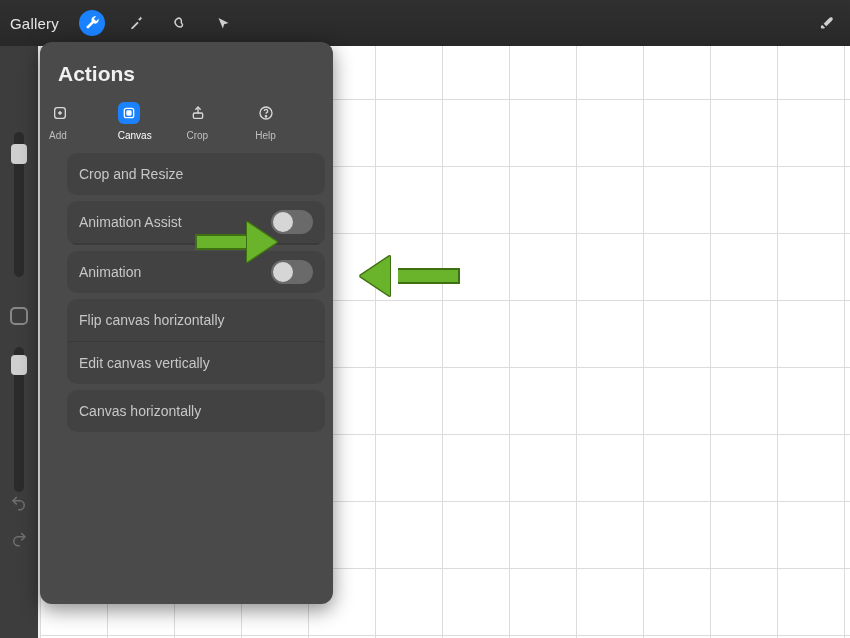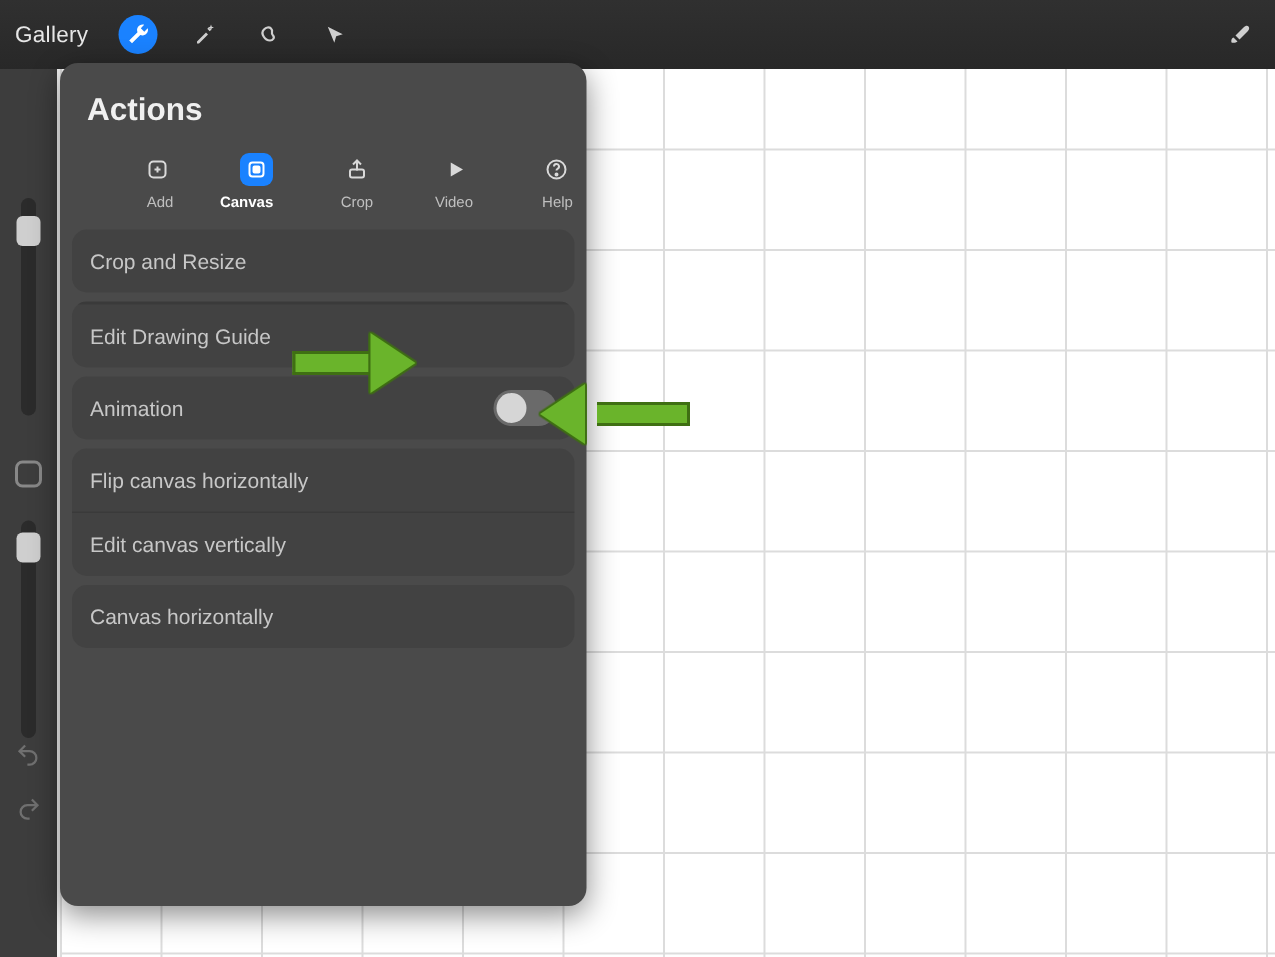--- a/index.html
+++ b/index.html
@@ -45,44 +45,44 @@
     position:absolute; left:-3px; width:16px; height:20px; background:#cfcfcf; border-radius:4px;
   }
   .side-square {
     margin-top:30px;
     width:18px; height:18px; border:2px solid #888; border-radius:5px;
   }
   .side-bottom-icons { margin-top:auto; margin-bottom:90px; display:flex; flex-direction:column; gap:18px; color:#707070; }
 
   
   .panel {
-    position:absolute; left:40px; top:42px; width:351px; height:562px;
+    position:absolute; left:40px; top:42px; width:293px; height:562px;
     background:#4a4a4a; border-radius:12px; box-shadow:0 6px 20px rgba(0,0,0,.45);
     z-index:10; color:#e3e3e3;
     display:flex; flex-direction:column; overflow:hidden;
   }
   .panel::before{
     content:""; position:absolute; top:-9px; left:45px;
     border-left:10px solid transparent; border-right:10px solid transparent; border-bottom:10px solid #4a4a4a;
   }
   .panel-title {
     padding:20px 18px 14px; font-size:21px; font-weight:600; color:#f0f0f0;
   }
   .panel-tabs {
     display:flex; justify-content:flex-start; gap:0; padding:0 9px 8px;
   }
   .ptab {
-    flex:1 1 0; display:flex; flex-direction:column; align-items:flex-end; gap:6px;
+    flex:1 1 0; display:flex; flex-direction:column; align-items:flex-start; gap:6px;
     font-size:10px; color:#bfbfbf; padding:2px 0 4px; border-radius:8px;
   }
   .ptab .ico { width:22px; height:22px; display:flex; align-items:center; justify-content:center; color:#d9d9d9; border-radius:6px; }
   .ptab.active .ico { background:#1a82ff; color:#fff; }
-  .ptab.active { color:#ffffff; font-weight:700; }
-
-  .panel-body { padding: 0 8px; display:flex; flex-direction:column; gap:6px; }
+  .ptab.active { color:#ffffff; font-weight:400; }
+
+  .panel-body { padding: 0 8px; display:flex; flex-direction:column; gap:6px;margin-left:19px; }
   .group { background:#424242; border-radius:10px; overflow:hidden; }
   .row {
     display:flex; align-items:center; justify-content:space-between;
     padding:0 12px; height:42px; font-size:14px; color:#c7c7c7;
   }
   .sep { height:1px; background:#3a3a3a; margin:0; }
   .toggle {
     width:42px; height:24px; border-radius:12px; background:#6a6a6a; position:relative; flex:0 0 auto;
   }
   .toggle .knob {
@@ -205,51 +205,46 @@
         <svg width="16" height="16" viewBox="0 0 24 24" fill="none" stroke="currentColor" stroke-width="2">
             <path d="M12 3v10"></path>
             <path d="M8 7l4-4 4 4"></path>
             <rect x="5" y="12" width="14" height="8" rx="2"></rect>
           </svg>
       </span>
       <span>Crop</span>
     </div>
     <div class="ptab">
       <span class="ico">
-        <svg width="14" height="14" viewBox="0 0 24 24" fill="currentColor">
-            <path d="M6 4l14 8-14 8V4z"></path>
-          </svg>
-      </span>
-      <span>Video</span>
-    </div>
-    <div class="ptab">
-      <span class="ico">
         <svg width="16" height="16" viewBox="0 0 24 24" fill="none" stroke="currentColor" stroke-width="2">
             <circle cx="12" cy="12" r="9"></circle>
             <path d="M9.5 9a2.5 2.5 0 1 1 3.5 2.3c-.9.4-1 .9-1 1.7"></path>
             <circle cx="12" cy="17" r="1" fill="currentColor"></circle>
           </svg>
       </span>
       <span>Help</span>
     </div>
   </div>
 
   <div class="panel-body">
     <div class="group">
       <div class="row">
         <span>Crop and Resize</span>
       </div>
     </div>
 
     <div class="group">
+      <div class="row">
+        <span>Animation Assist</span>
+        <span class="toggle">
+            <span class="knob"></span>
+          </span>
+      </div>
       <div class="sep"></div>
       <div class="sep"></div>
-      <div class="row">
-        <span>Edit Drawing Guide</span>
-      </div>
     </div>
 
     <div class="group">
       <div class="row">
         <span>Animation</span>
         <span class="toggle">
             <span class="knob"></span>
           </span>
       </div>
     </div>

